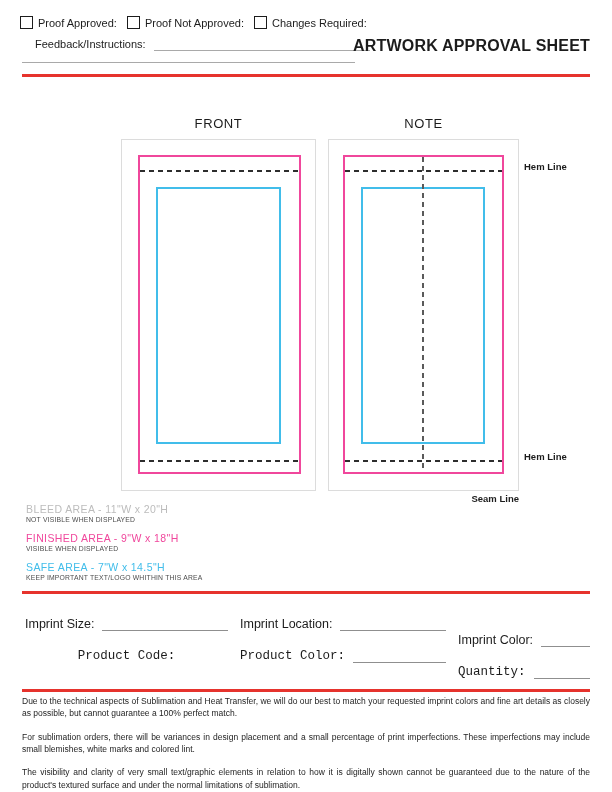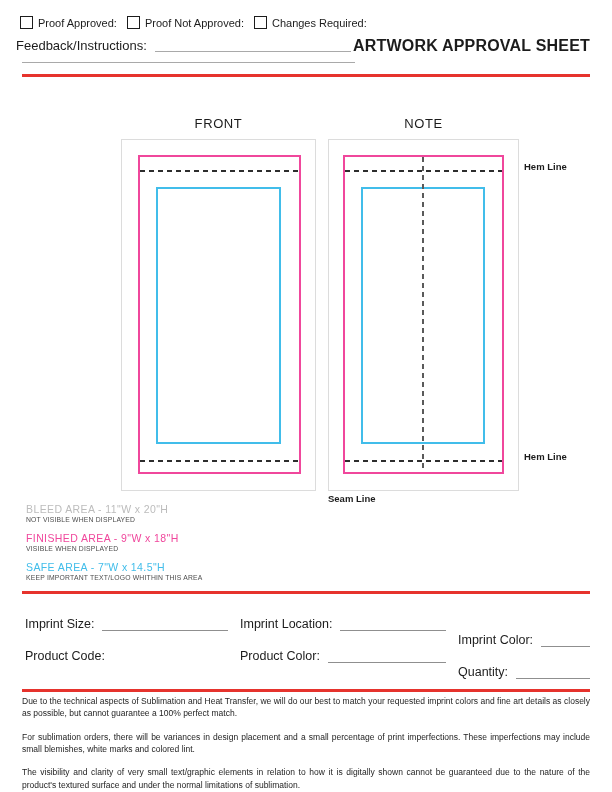--- a/index.html
+++ b/index.html
@@ -3,21 +3,21 @@
 <meta charset="utf-8">
 <style>
   html,body{margin:0;padding:0;background:#fff;}
   #page{position:relative;width:612px;height:792px;background:#ffffff;overflow:hidden;
         font-family:"Liberation Sans",sans-serif;color:#1c1c1c;border-radius:23px;}
 
   
   .checkbox-row{position:absolute;top:16px;left:20px;display:flex;align-items:center;gap:10px;font-size:11px;}
   .cb-group{display:flex;align-items:center;gap:5px;}
   .cb{width:11px;height:11px;border:1.6px solid #1c1c1c;display:inline-block;background:#fff;}
-  .feedback-row{position:absolute;top:38px;left:16px;width:335px;display:flex;align-items:center;font-size:13px;}
+  .feedback-row{position:absolute;top:38px;left:35px;width:335px;display:flex;align-items:flex-start;font-size:11px;}
   .feedback-row .field-line{flex:1;border-bottom:1px solid #a9a9a9;margin-left:8px;height:12px;}
   .extra-line{position:absolute;top:62px;left:22px;width:333px;border-bottom:1px solid #a9a9a9;height:0;}
   .sheet-title{position:absolute;top:37px;right:22px;font-size:16px;font-weight:bold;letter-spacing:.2px;white-space:nowrap;}
   .rule{position:absolute;left:22px;right:22px;height:2.5px;}
   .rule.top{top:74px;} .rule.mid{top:591px;} .rule.bottom{top:689px;}
 
   
   .panel-label{position:absolute;top:116px;font-size:13px;letter-spacing:.6px;text-align:center;}
   .panel-label.front{left:121px;width:195px;}
   .panel-label.back{left:328px;width:191px;}
@@ -32,32 +32,32 @@
   .safe-box.back{left:361px;top:187px;width:124px;height:257px;}
   .hdash{position:absolute;height:2px;background:repeating-linear-gradient(90deg,#2d2d2d 0 5px,transparent 5px 9px);}
   .hdash.f-top{left:140px;top:170px;width:159px;}
   .hdash.f-bot{left:140px;top:460px;width:159px;}
   .hdash.b-top{left:345px;top:170px;width:157px;}
   .hdash.b-bot{left:345px;top:460px;width:157px;}
   .vdash{position:absolute;width:2px;left:422px;top:157px;height:315px;
          background:repeating-linear-gradient(180deg,#5a5a5a 0 5px,transparent 5px 9px);}
   .hem-label{position:absolute;left:524px;font-size:9.5px;font-weight:bold;white-space:nowrap;}
   .hem-label.top{top:161px;} .hem-label.bot{top:451px;}
-  .seam-label{position:absolute;left:328px;width:191px;top:493px;text-align:left;font-size:9.5px;font-weight:bold;}
+  .seam-label{position:absolute;left:328px;width:191px;top:493px;text-align:right;font-size:9.5px;font-weight:bold;}
 
   
   .legend{position:absolute;left:26px;top:503px;}
   .legend-title{font-size:10.5px;letter-spacing:.4px;}
   .legend-sub{font-size:6.8px;letter-spacing:.2px;color:#4c4c4c;margin:1px 0 9px 0;}
   .note{position:absolute;right:22px;top:570px;font-size:9.5px;font-weight:bold;white-space:nowrap;}
 
   
   .form-row{position:absolute;left:25px;right:22px;display:flex;height:16px;}
-  .form-row.r1{top:615px;} .form-row.r2{top:647px;}
-  .form-cell{display:flex;align-items:flex-end;}
+  .form-row.r1{top:615px;} .form-row.r2{top:647px;font-family:Liberation Mono, monospace;}
+  .form-cell{display:flex;align-items:flex-end;justify-content:center;}
   .form-cell.c1{flex:0 0 203px;margin-right:12px;}
   .form-cell.c2{flex:0 0 206px;margin-right:12px;}
   .form-cell.c3{flex:1 1 auto;margin-top:32px;}
   .f-label{font-size:12.5px;white-space:nowrap;}
   .f-line{flex:1;border-bottom:1px solid #8f8f8f;margin-left:8px;height:16px;line-height:15px;
           text-align:center;font-size:12px;}
 
   
   .disclaimer{position:absolute;top:695px;left:22px;right:22px;font-size:8.5px;line-height:1.45;
               text-align:justify;color:#242424;}

